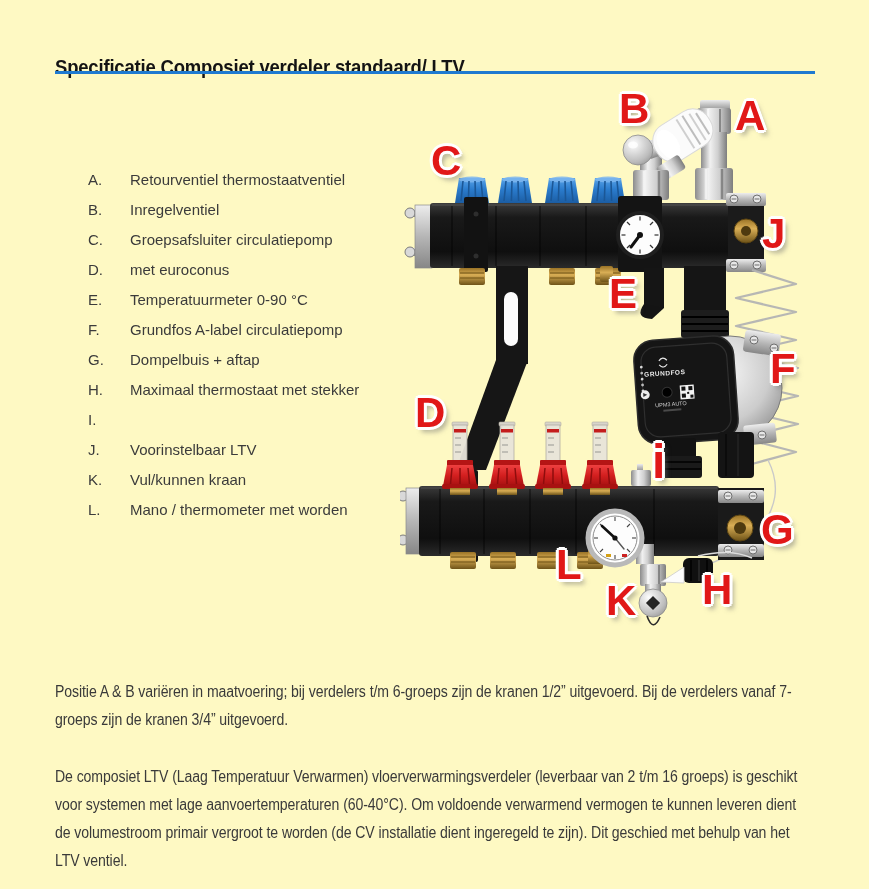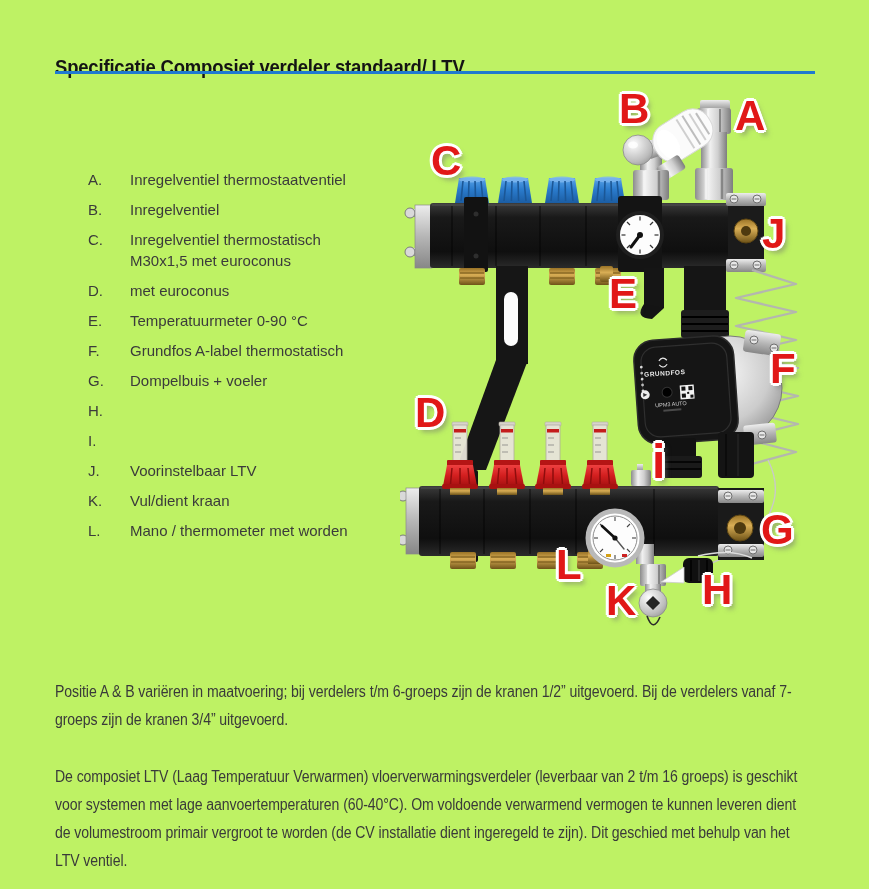--- a/index.html
+++ b/index.html
@@ -1,17 +1,17 @@
 <!DOCTYPE html>
 <html><head>
 <meta charset="utf-8">
 <style>
   html,body { margin:0; padding:0; background:#ffffff; }
   .page {
-    position:relative; width:869px; height:889px; background:#bef264;
+    position:relative; width:869px; height:889px; background:#fef9c3;
     font-family:"Liberation Sans", sans-serif; overflow:hidden;
   }
   .doc-title {
     position:absolute; left:55px; top:41px; font-size:21px; font-weight:bold;
     color:#141414; white-space:nowrap; transform:scaleX(0.88); transform-origin:0 50%;
     letter-spacing:-0.2px;
   }
   .title-rule {
     position:absolute; left:55px; top:71px; width:760px; height:3px; background:#1f7ad0;
   }
@@ -56,81 +56,84 @@
 
 <div class="page">
 
   <h1 class="doc-title">Specificatie Composiet verdeler standaard/ LTV</h1>
   <div class="title-rule"></div>
 
   <ul class="spec-list">
     <li>
       <span class="spec-key">A.</span>
       <span class="spec-text">
-          <span>Inregelventiel thermostaatventiel</span>
+          <span>Retourventiel thermostaatventiel</span>
         </span>
     </li>
     <li>
       <span class="spec-key">B.</span>
       <span class="spec-text">
           <span>Inregelventiel</span>
           <span></span>
         </span>
     </li>
     <li>
       <span class="spec-key">C.</span>
       <span class="spec-text">
-          <span>Inregelventiel thermostatisch</span>
-          <span>M30x1,5 met euroconus</span>
+          <span>Groepsafsluiter circulatiepomp</span>
         </span>
     </li>
     <li>
       <span class="spec-key">D.</span>
       <span class="spec-text">
           <span>met euroconus</span>
         </span>
     </li>
     <li>
       <span class="spec-key">E.</span>
       <span class="spec-text">
           <span>Temperatuurmeter 0-90 °C</span>
           <span></span>
         </span>
     </li>
     <li>
       <span class="spec-key">F.</span>
       <span class="spec-text">
-          <span>Grundfos A-label thermostatisch</span>
+          <span>Grundfos A-label circulatiepomp</span>
           <span></span>
         </span>
     </li>
     <li>
       <span class="spec-key">G.</span>
       <span class="spec-text">
-          <span>Dompelbuis + voeler</span>
+          <span>Dompelbuis + aftap</span>
           <span></span>
         </span>
     </li>
     <li>
       <span class="spec-key">H.</span>
+      <span class="spec-text">
+          <span>Maximaal thermostaat met stekker</span>
+          <span></span>
+        </span>
     </li>
     <li>
       <span class="spec-key">I.</span>
     </li>
     <li>
       <span class="spec-key">J.</span>
       <span class="spec-text">
           <span>Voorinstelbaar LTV</span>
           <span></span>
         </span>
     </li>
     <li>
       <span class="spec-key">K.</span>
       <span class="spec-text">
-          <span>Vul/dient kraan</span>
+          <span>Vul/kunnen kraan</span>
           <span></span>
         </span>
     </li>
     <li>
       <span class="spec-key">L.</span>
       <span class="spec-text">
           <span>Mano / thermometer met worden</span>
           <span></span>
         </span>
     </li>

